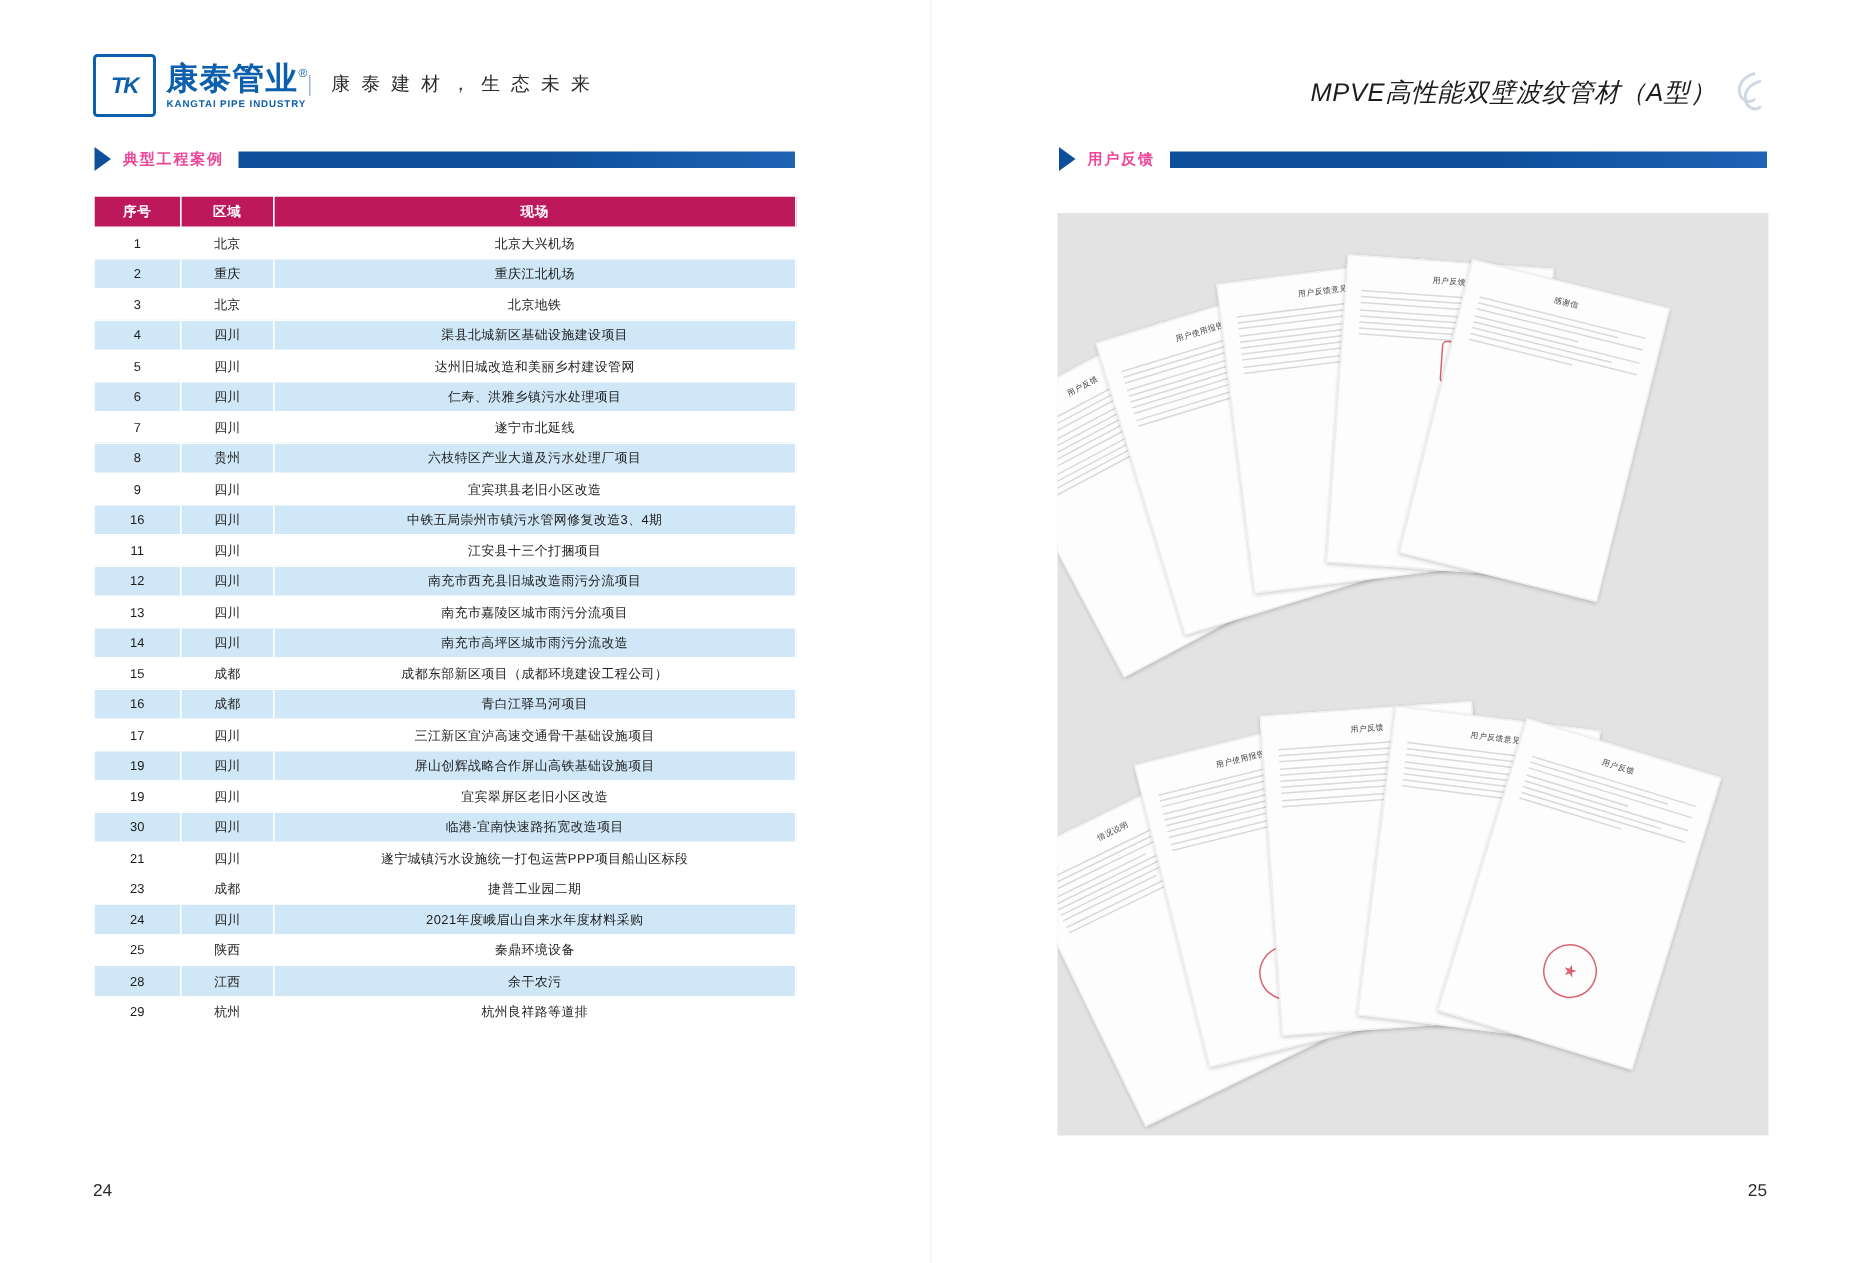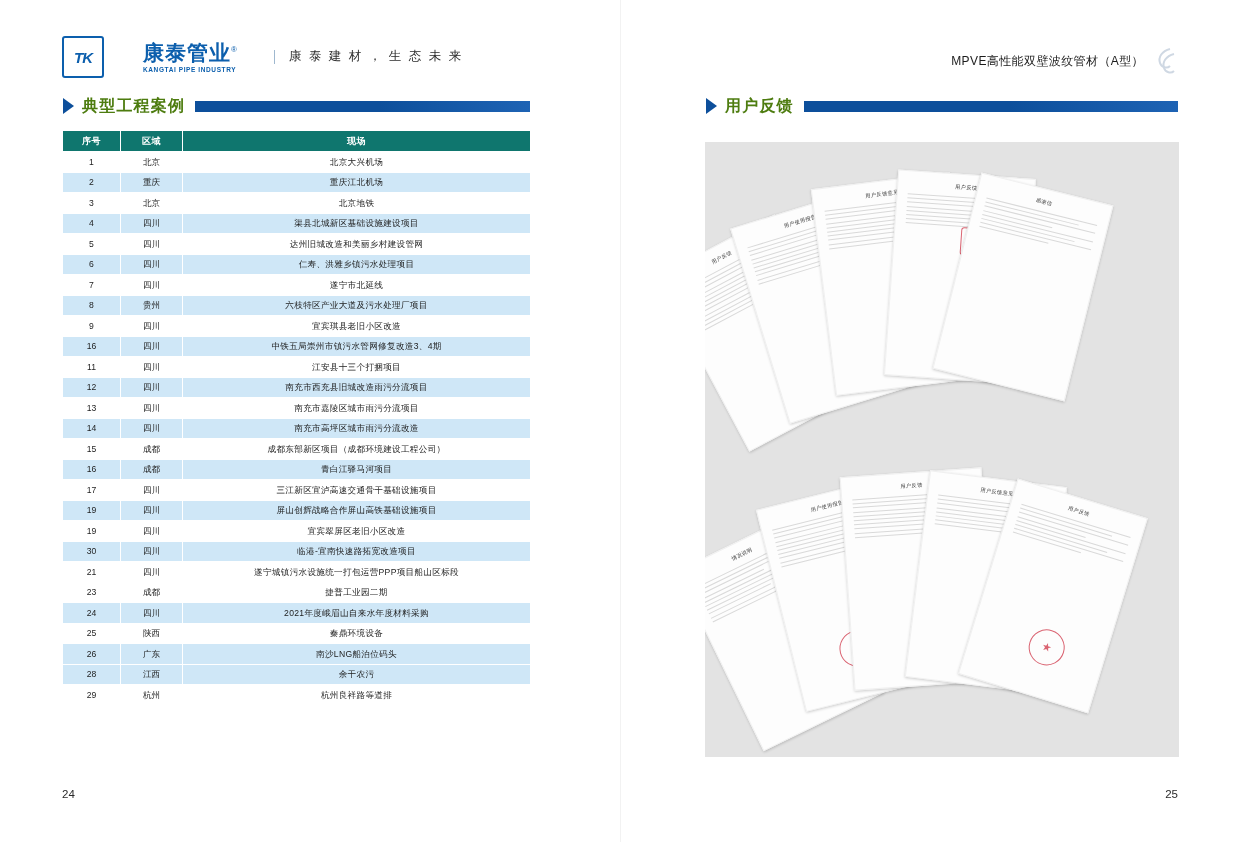--- a/index.html
+++ b/index.html
@@ -38,38 +38,37 @@
     left: 62px;
     width: 1116px;
     height: 42px;
   }
   .logo-wrap {
     position: absolute;
     left: 0;
     top: 0;
     display: flex;
     align-items: center;
-    gap: 22px;
   }
   .logo-mark {
     width: 38px;
     height: 38px;
     border: 2px solid #0c5fad;
     border-radius: 3px;
     display: flex;
     align-items: center;
     justify-content: center;
     font-weight: bold;
     font-size: 15px;
     color: #0c5fad;
     letter-spacing: -1px;
     font-style: italic;
   }
   .logo-text {
-    margin-left: 17px;
+    margin-left: 7px;
   }
   .logo-cn {
     font-size: 21px;
     font-weight: bold;
     color: #0c5fad;
     line-height: 1;
     letter-spacing: 1px;
     position: relative;
   }
   .logo-cn .reg {
@@ -78,39 +77,39 @@
     font-weight: normal;
   }
   .logo-en {
     font-size: 6.5px;
     color: #0c5fad;
     letter-spacing: 0.6px;
     margin-top: 3px;
     font-weight: bold;
   }
   .logo-slogan {
-    margin-left: 14px;
     padding-left: 14px;
     border-left: 1px solid #9fb8cf;
     font-size: 12.5px;
     color: #2b2b2b;
     letter-spacing: 2px;
     line-height: 1.1;
   }
   .header-right {
     position: absolute;
     right: 0;
     top: 11px;
     display: flex;
     align-items: center;
   }
   .header-title {
-    font-size: 12px;
+    font-size: 17px;
     color: #1c1c1c;
     letter-spacing: 0.4px;
+    font-style: italic;
   }
   .header-watermark {
     margin-left: 8px;
     width: 26px;
     height: 28px;
     color: #cfd8e3;
     flex: none;
   }
 
   
@@ -119,23 +118,23 @@
     display: flex;
     align-items: center;
     height: 20px;
   }
   .section-title .arrow {
     width: 14px;
     height: 18px;
     flex: none;
   }
   .section-title .tl {
-    font-size: 16px;
+    font-size: 10px;
     font-weight: bold;
-    color: #4d7c0f;
+    color: #ec4899;
     letter-spacing: 1.2px;
     margin: 0 10px 0 6px;
     white-space: nowrap;
   }
   .section-title .bar {
     height: 11px;
     flex: 1 1 auto;
     background: linear-gradient(to right, #0d4f9b 0%, #0d4f9b 55%, #1e63b4 100%);
   }
   #title-left { left: 62px; top: 96px; width: 468px; }
@@ -156,21 +155,21 @@
   th, td {
     border: 1px solid #ffffff;
     font-size: 8.6px;
     text-align: center;
     height: 19.5px;
     padding: 0;
     line-height: 1.2;
     color: #1d1d1d;
   }
   thead th {
-    background: #0f766e;
+    background: #be185d;
     color: #ffffff;
     font-weight: bold;
     font-size: 9px;
     height: 20px;
     letter-spacing: 0.5px;
   }
   col.c1 { width: 58px; }
   col.c2 { width: 62px; }
   col.c3 { width: 348px; }
   tbody tr.odd td { background: #ffffff; }
@@ -416,25 +415,20 @@
             <td>24</td>
             <td>四川</td>
             <td class="site">2021年度峨眉山自来水年度材料采购</td>
           </tr>
           <tr class="odd">
             <td>25</td>
             <td>陕西</td>
             <td class="site">秦鼎环境设备</td>
           </tr>
           <tr class="even">
-            <td>26</td>
-            <td>广东</td>
-            <td class="site">南沙LNG船泊位码头</td>
-          </tr>
-          <tr class="even">
             <td>28</td>
             <td>江西</td>
             <td class="site">余干农污</td>
           </tr>
           <tr class="odd">
             <td>29</td>
             <td>杭州</td>
             <td class="site">杭州良祥路等道排</td>
           </tr>
         </tbody>

